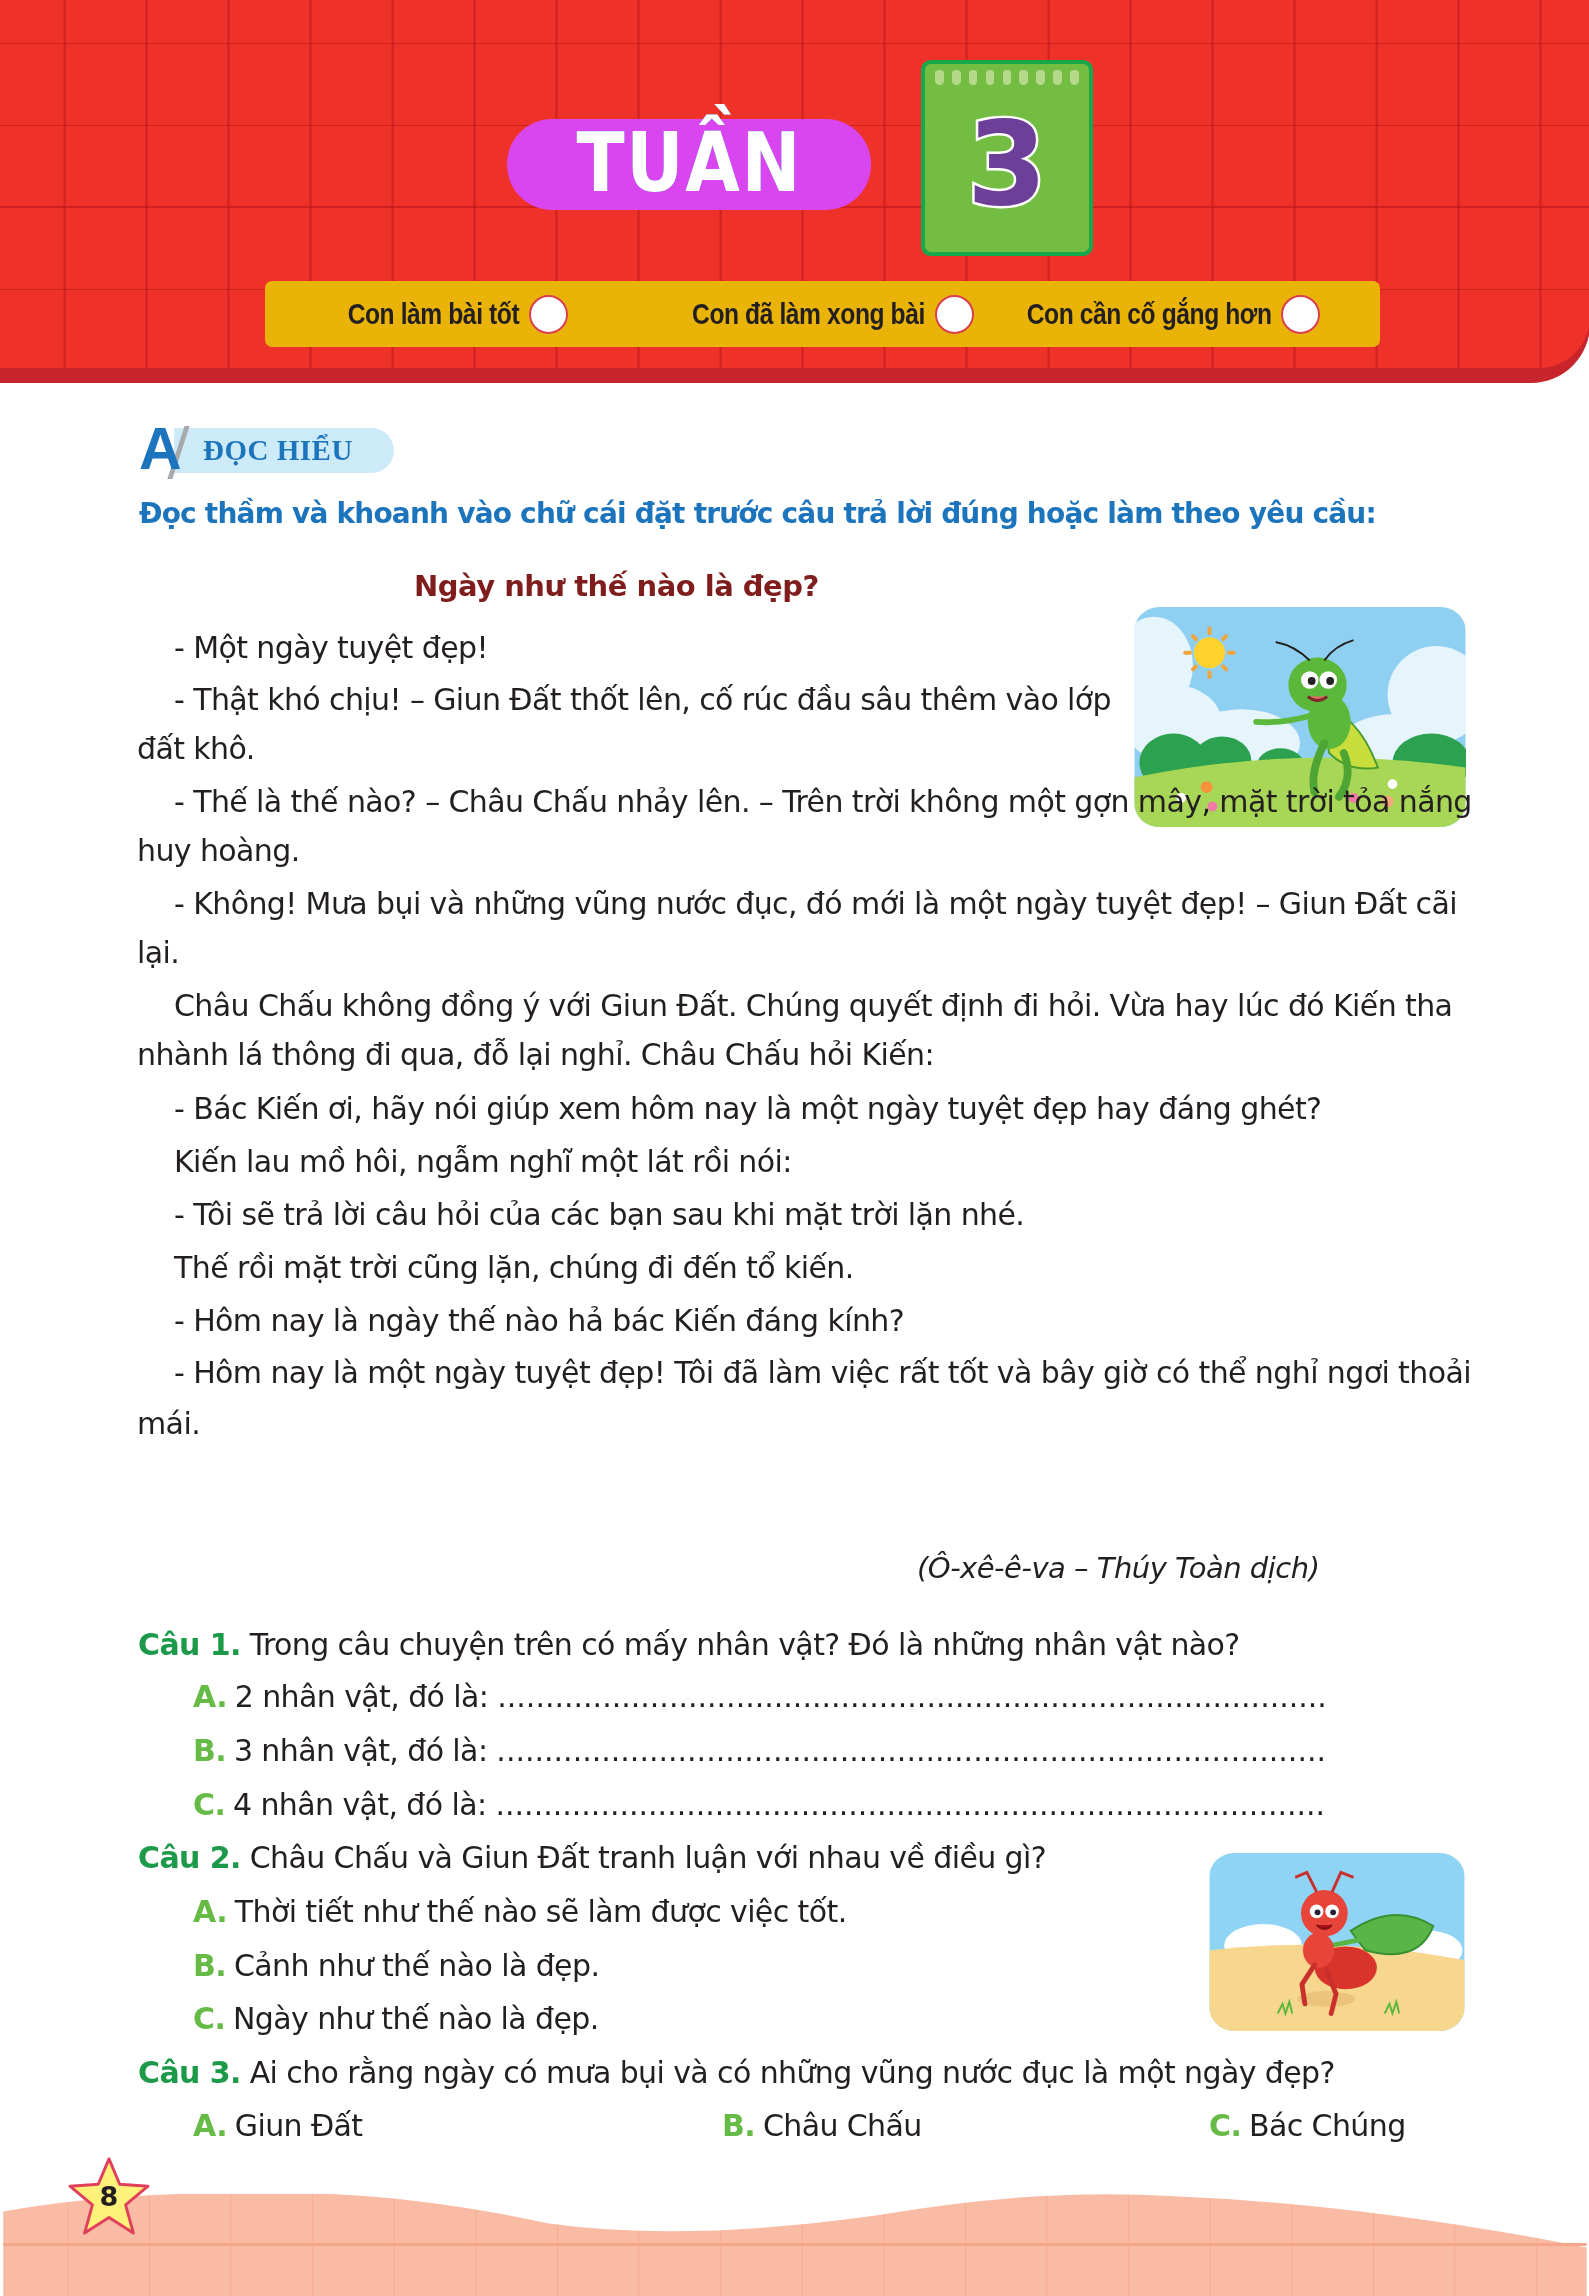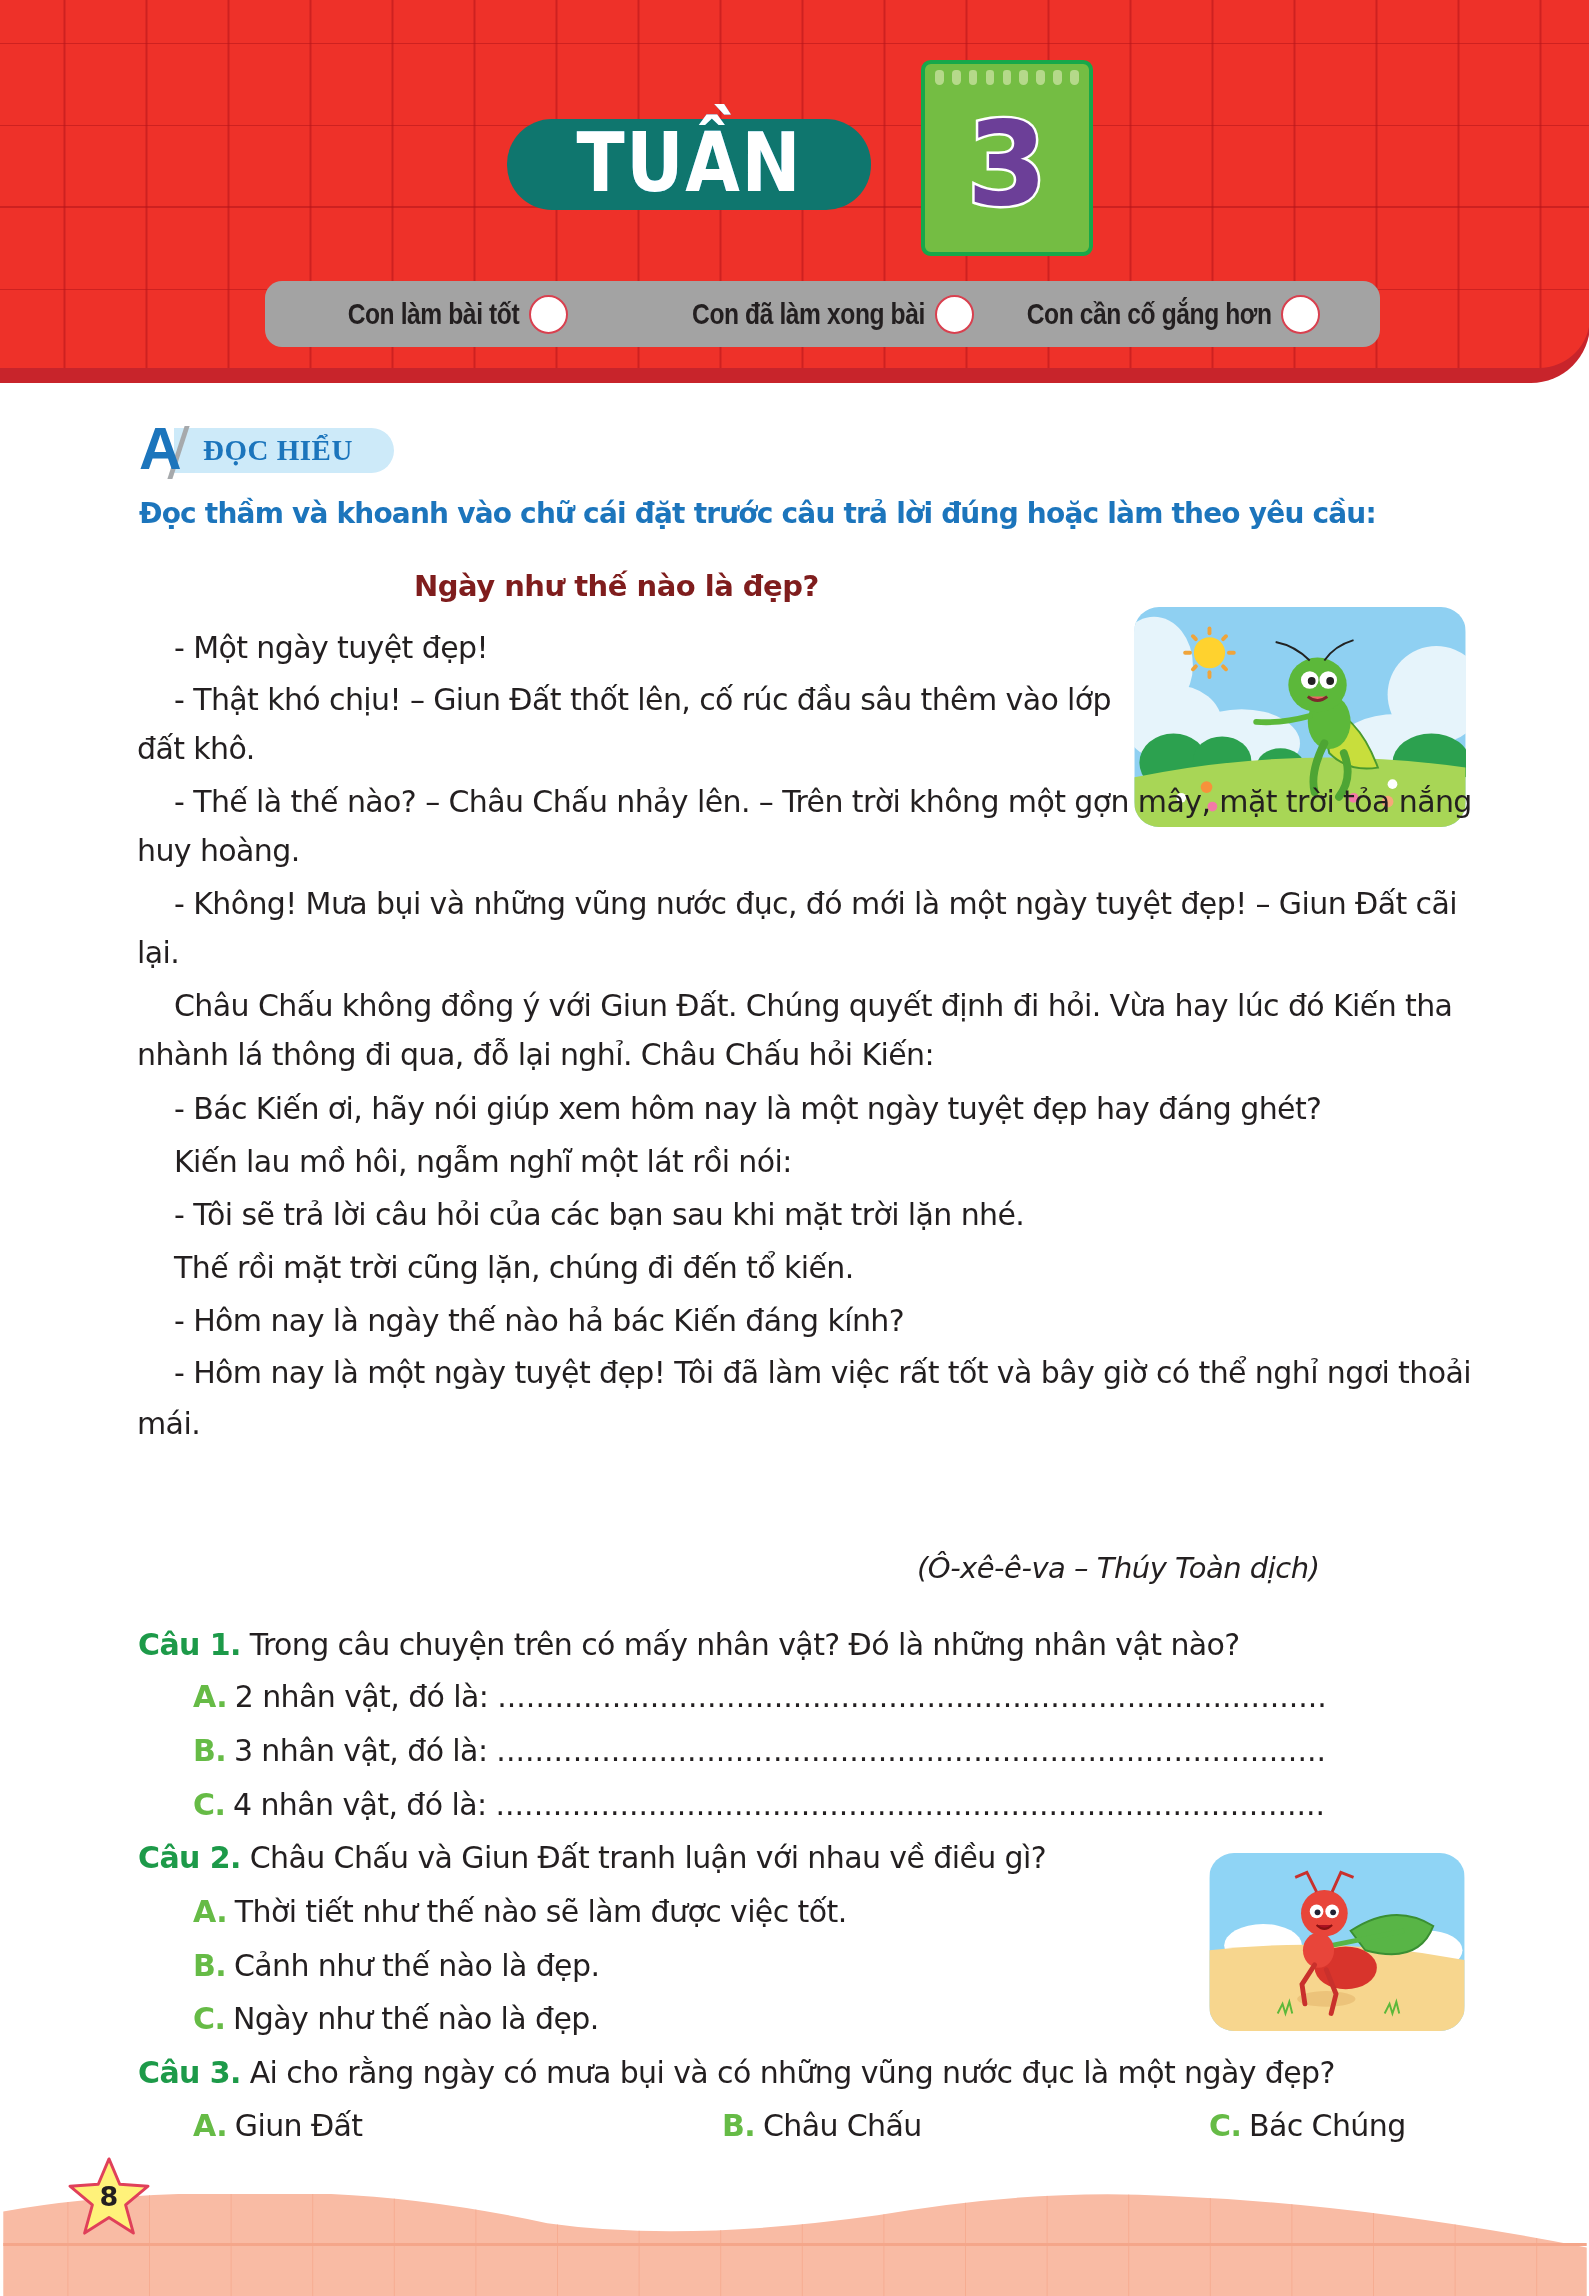--- a/index.html
+++ b/index.html
@@ -20,21 +20,21 @@
       background-color: #ee3129;
       background-image:
         linear-gradient(to right, rgba(180,20,25,0.55) 2px, transparent 2px),
         linear-gradient(to bottom, rgba(180,20,25,0.55) 2px, transparent 2px);
       background-size: 82px 82px;
       background-position: -18.5px 42px;
       border-bottom-right-radius: 51px;
     }
     .week-pill {
       position: absolute; left: 507px; top: 119px; width: 364px; height: 91px;
-      background: #0f766e; border-radius: 45px;
+      background: #d946ef; border-radius: 45px;
       display: flex; align-items: center; justify-content: center;
     }
     .week-label {
       font-family: "DejaVu Sans", sans-serif; font-weight: bold;
       font-size: 82px; color: #ffffff; letter-spacing: 2px;
       line-height: 1; margin-top: -3.9px;
       text-shadow: 0 0 0 #1a9ce0;
       transform: scaleX(0.86);
     }
     .notebook {
@@ -48,21 +48,21 @@
     }
     .ring { width: 8.8px; height: 15.6px; background: #b5d98a; border-radius: 4.9px 4.9px 5.9px 5.9px; }
     .week-number {
       position: absolute; left: 0; right: 0; top: 43px; text-align: center;
       font-family: "DejaVu Sans", sans-serif; font-weight: bold;
       font-size: 115px; line-height: 1; color: #6c3f98;
       -webkit-text-stroke: 4.9px #ffffff; paint-order: stroke fill;
     }
     .rating-bar {
       position: absolute; left: 265px; top: 281px; width: 1115px; height: 66px;
-      background: #a3a3a3; border-radius: 17px;
+      background: #eab308; border-radius: 7px;
       display: flex; align-items: center;
     }
     .rating-item {
       position: absolute; top: 0; height: 66px; display: flex; align-items: center;
     }
     .rating-label {
       font-family: "Liberation Sans", sans-serif; font-weight: bold;
       font-size: 30px; color: #231f20; letter-spacing: -0.5px;
       transform: scaleX(0.82); transform-origin: right center;
       white-space: nowrap;

